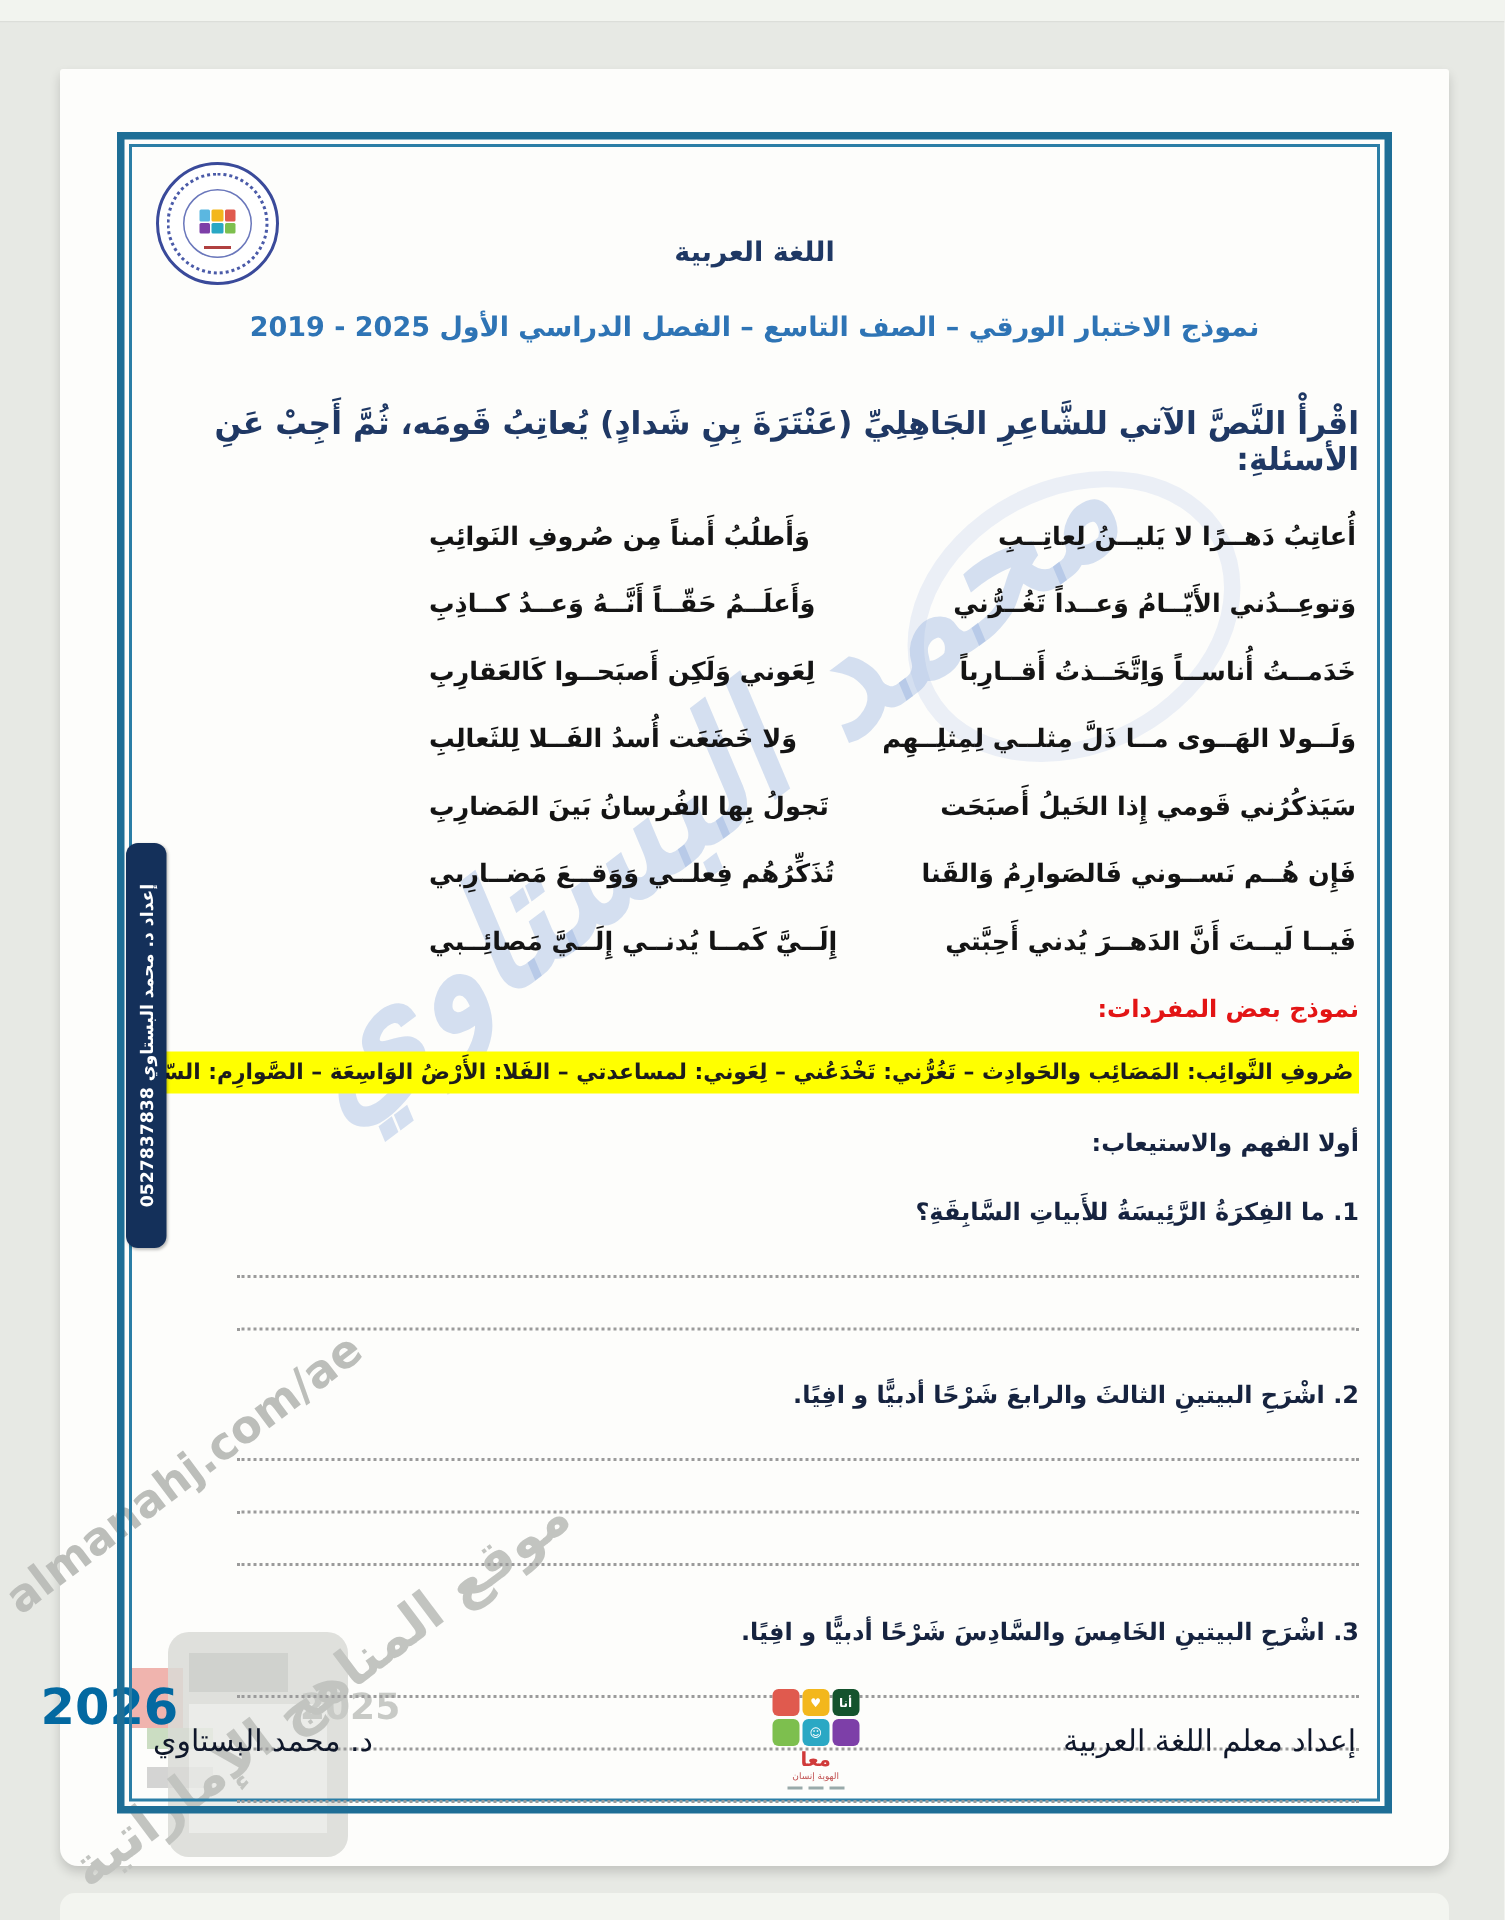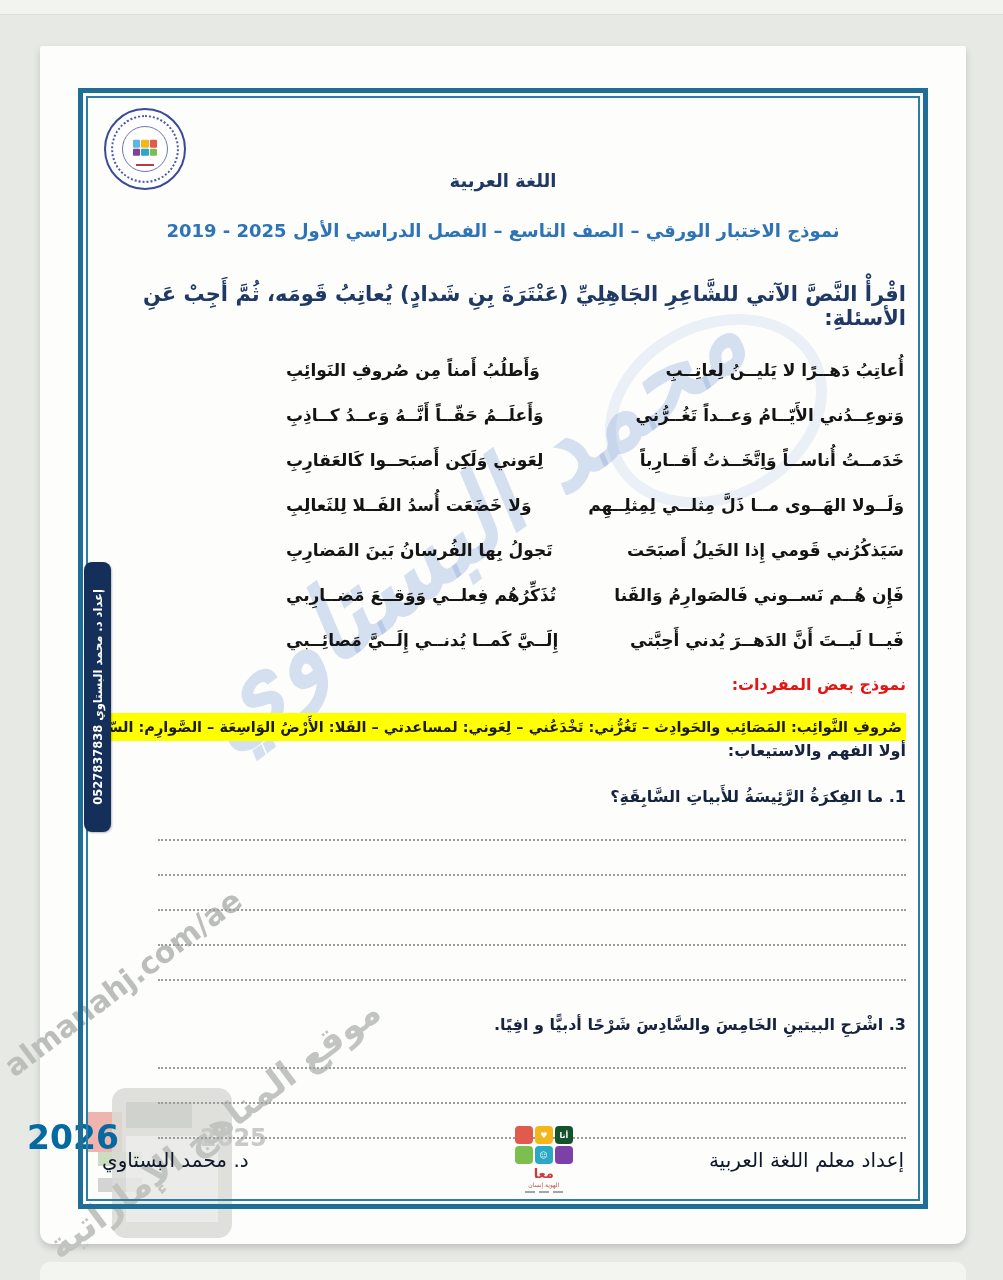--- a/index.html
+++ b/index.html
@@ -19,21 +19,21 @@
   .next-sheet{position:absolute;left:40px;top:1262px;width:926px;height:18px;background:#f3f5f0;border-radius:10px 10px 0 0;}
 
   
   .frame-outer{
     position:absolute;left:38px;top:42px;width:834px;height:1105px;
     border:5px solid #1e6e96;padding:3px;z-index:3;background:transparent;
   }
   .frame-inner{
     width:100%;height:100%;box-sizing:border-box;
     border:2px solid #2b7ea6;position:relative;direction:rtl;
-    padding:16px 12px;
+    padding:4px 12px;
   }
 
   
   .stamp{position:absolute;left:16px;top:10px;width:78px;height:78px;border-radius:50%;
     border:2px solid #3a4a9a;background:#fff;}
   .stamp::before{content:"";position:absolute;inset:5px;border-radius:50%;border:2px dotted #4a5aa8;}
   .stamp-inner{position:absolute;inset:16px;border-radius:50%;border:1px solid #6a77bb;}
   .stamp-grid{position:absolute;left:50%;top:50%;width:24px;height:16px;transform:translate(-50%,-58%);
     display:grid;grid-template-columns:repeat(3,1fr);gap:1px;}
   .stamp-grid i{display:block;border-radius:1px;}
@@ -48,21 +48,21 @@
   .poem{width:618px;margin:30px 2px 0 auto;}
   .verse{display:flex;justify-content:space-between;align-items:baseline;
     height:27px;margin-bottom:18px;font-size:17px;font-weight:bold;color:#141414;white-space:nowrap;}
 
   
   .vocab-heading{margin-top:12px;color:#e31515;font-size:16px;font-weight:bold;}
   .vocab-line{margin-top:19px;background:#ffff00;color:#1c1c1c;font-size:14.5px;font-weight:bold;
     padding:6px 4px;white-space:nowrap;overflow:hidden;}
 
   
-  .section-heading{color:#16233f;font-size:16px;font-weight:bold;}
+  .section-heading{margin-top:23px;color:#16233f;font-size:16px;font-weight:bold;}
   .question{margin-top:27px;color:#16233f;font-size:16px;font-weight:bold;}
   .q2{margin-top:33px;}
   .q3{margin-top:34px;}
   .answer-line{height:33px;border-bottom:2px dotted #9b9b9b;margin-left:58px;}
 
   
   .footer{position:absolute;left:14px;right:14px;bottom:6px;display:flex;direction:rtl;
     justify-content:space-between;align-items:center;}
   .credit{color:#0f172a;font-size:20px;font-weight:normal;}
   .maan-logo{display:flex;flex-direction:column;align-items:center;margin-left:130px;}
@@ -164,20 +164,21 @@
 
       <div class="vocab-heading">نموذج بعض المفردات:</div>
       <div class="vocab-line">صُروفِ النَّوائِب: المَصَائِب والحَوادِث – تَغُرُّني: تَخْدَعُني – لِعَوني: لمساعدتي – الفَلا: الأَرْضُ الوَاسِعَة – الصَّوارِم: السّيوف</div>
 
       <div class="section-heading">أولا الفهم والاستيعاب:</div>
 
       <div class="question">1. ما الفِكرَةُ الرَّئِيسَةُ للأَبياتِ السَّابِقَةِ؟</div>
       <div class="answer-line"></div>
       <div class="answer-line"></div>
 
+      <div class="question q2">2. اشْرَحِ البيتينِ الثالثَ والرابعَ شَرْحًا أدبيًّا و افِيًا.</div>
       <div class="answer-line"></div>
       <div class="answer-line"></div>
       <div class="answer-line"></div>
 
       <div class="question q3">3. اشْرَحِ البيتينِ الخَامِسَ والسَّادِسَ شَرْحًا أدبيًّا و افِيًا.</div>
       <div class="answer-line"></div>
       <div class="answer-line"></div>
       <div class="answer-line"></div>
 
       <div class="footer">

